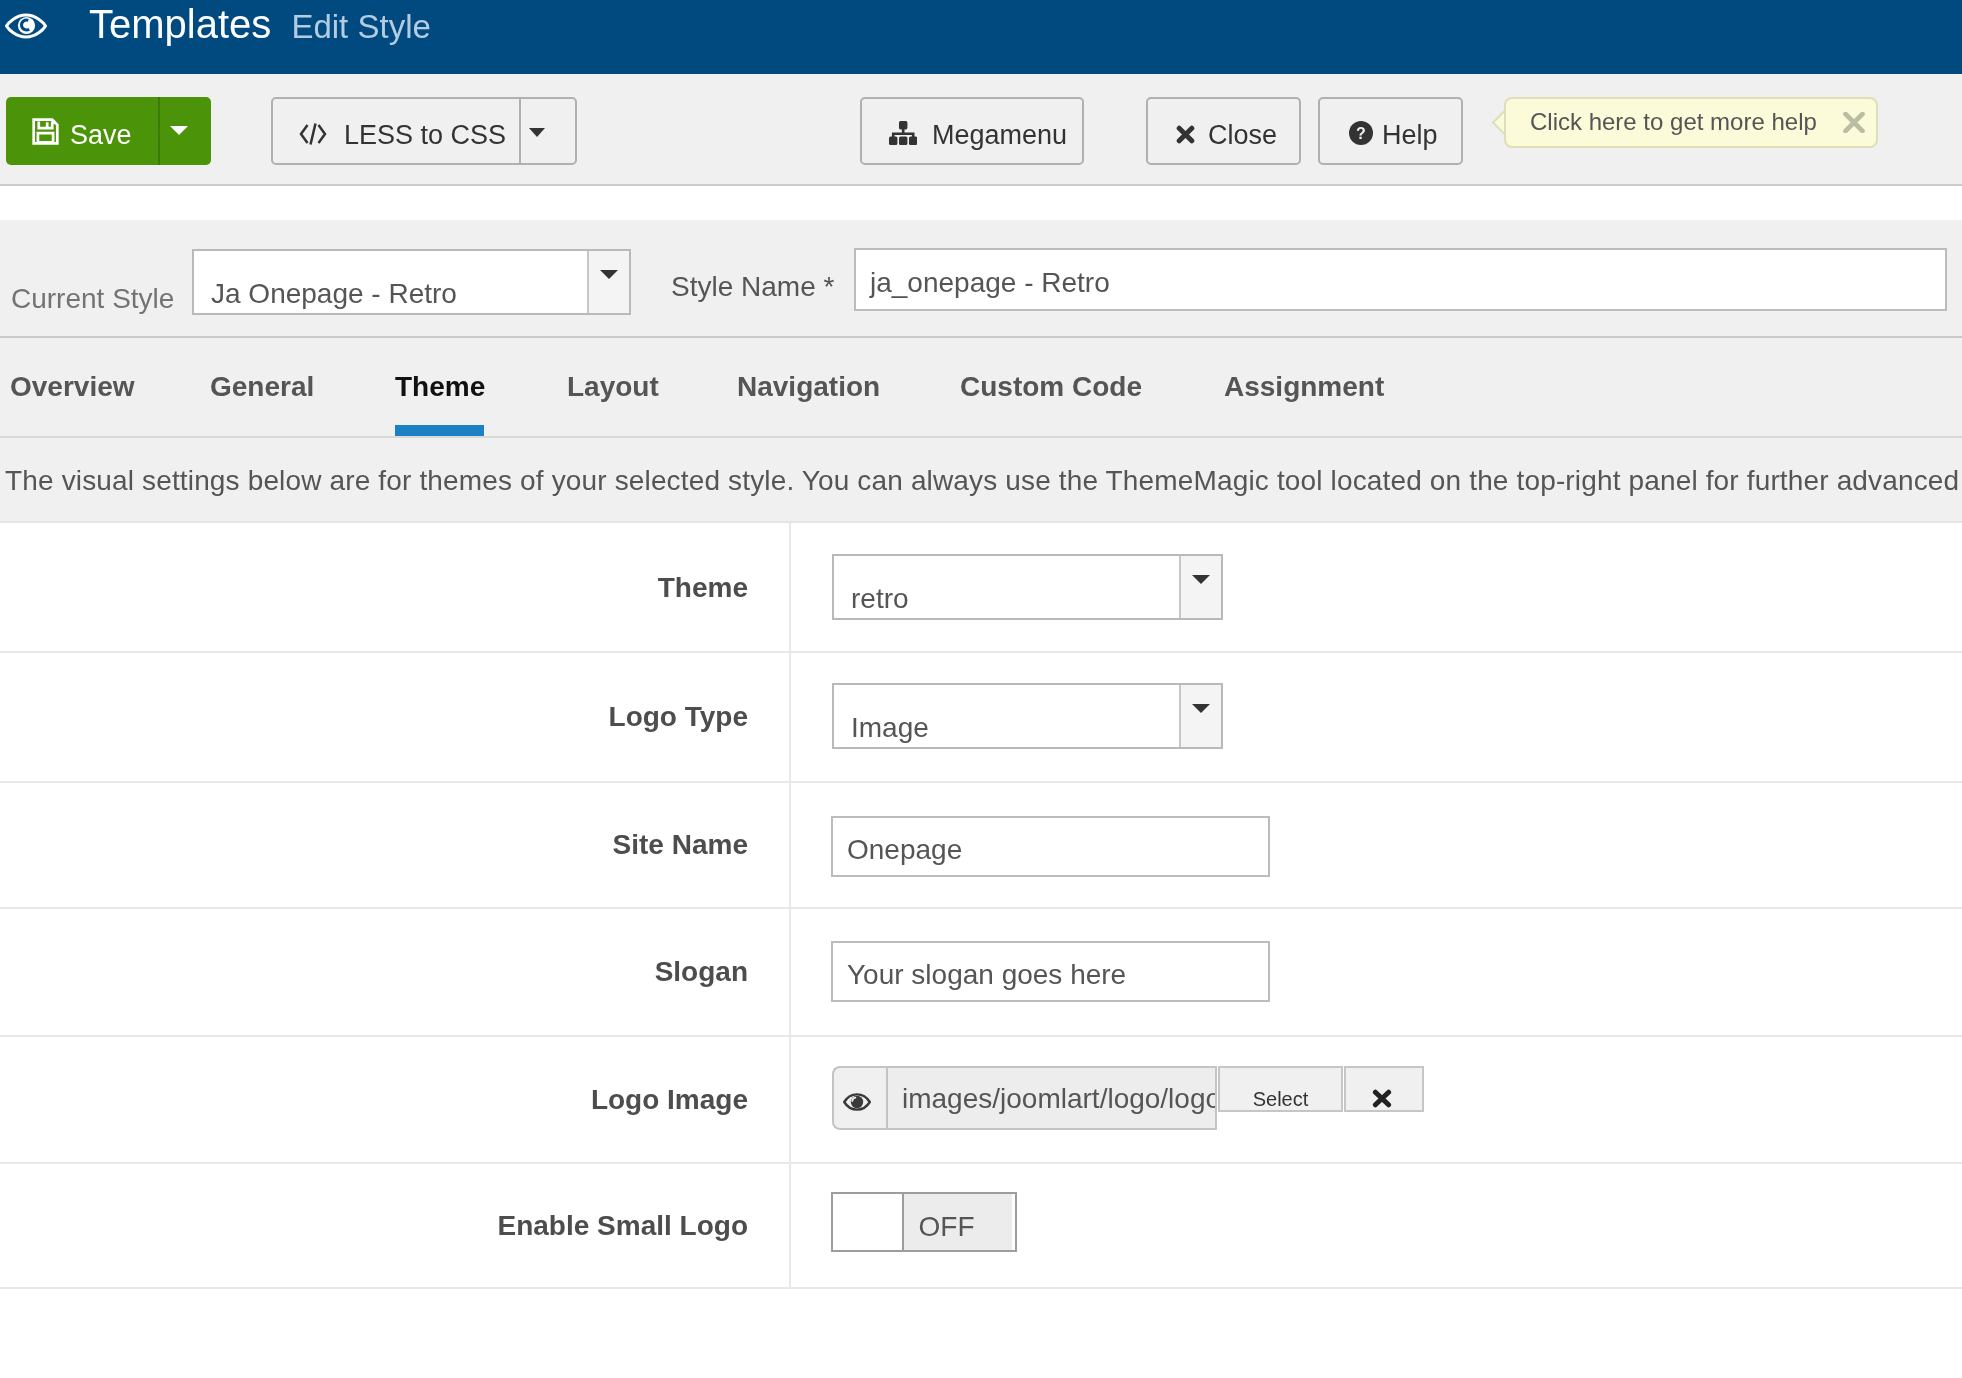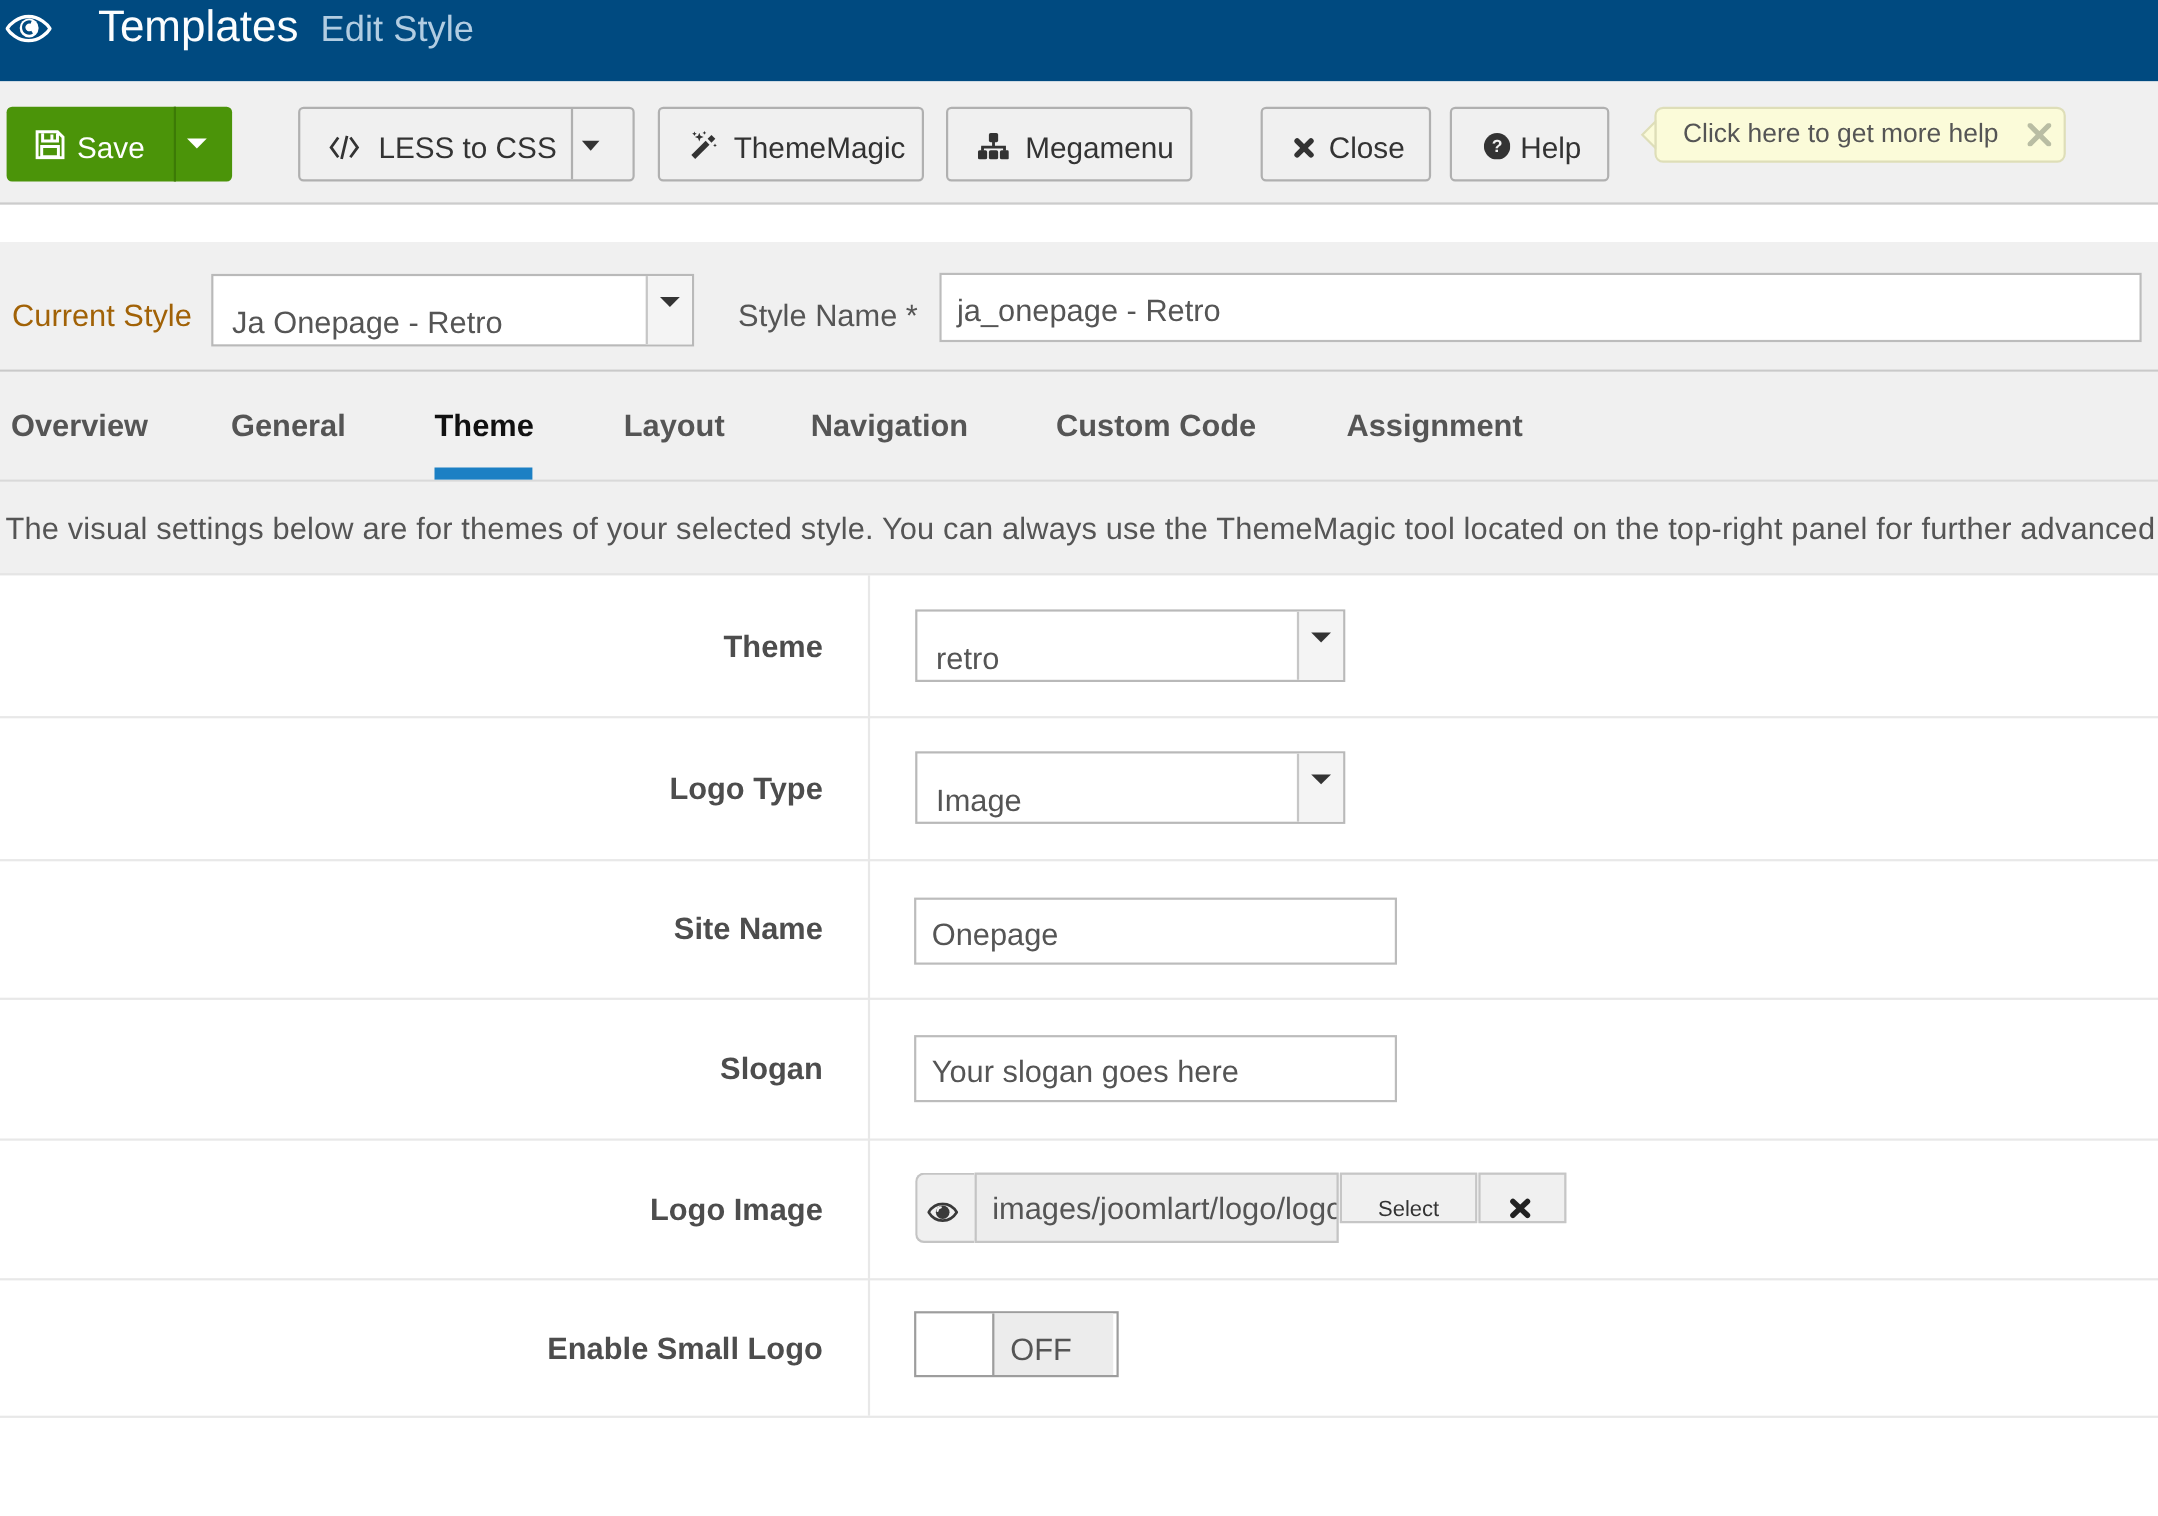--- a/index.html
+++ b/index.html
@@ -71,31 +71,20 @@
 
   <div class="btn" style="left:271px; width:306px;">
     <svg class="abs" style="left:26px; top:24px;" width="28" height="22" viewBox="0 0 28 22">
       <path d="M8.5 2 L2 11 L8.5 20 M19.5 2 L26 11 L19.5 20 M16.5 0.5 L11.5 21.5" fill="none" stroke="#333" stroke-width="2.5"></path>
     </svg>
     <span class="abs" style="left:71px;">LESS to CSS</span>
     <div class="abs" style="left:246px; top:0; width:2px; height:64px; background:#b0b0b0;"></div>
     <div class="caret" style="left:256px; top:29px; border-left-width:8px; border-right-width:8px; border-top-width:9px;"></div>
   </div>
 
-  <div class="btn" style="left:598px; width:242px;">
-    <svg class="abs" style="left:27px; top:20px;" width="26" height="27" viewBox="0 0 26 27">
-      <path d="M1.5 22 L14.5 9 L18 12.5 L5 25.5 Z" fill="#333"></path>
-      <path d="M16.3 7.2 L19.8 3.7 L23.3 7.2 L19.8 10.7 Z" fill="#333"></path>
-      <path d="M8.7 7.8 l1.1 2.9 2.9 1.1 -2.9 1.1 -1.1 2.9 -1.1 -2.9 -2.9 -1.1 2.9 -1.1 z" fill="#333" transform="translate(0,-6.2)"></path>
-      <path d="M4.3 0.5 l.6 1.5 1.5.6 -1.5.6 -.6 1.5 -.6-1.5 -1.5-.6 1.5-.6 z" fill="#333"></path>
-      <path d="M13.4 0 l.5 1.3 1.3.5 -1.3.5 -.5 1.3 -.5-1.3 -1.3-.5 1.3-.5 z" fill="#333"></path>
-      <path d="M23 11.5 l.5 1.2 1.2.5 -1.2.5 -.5 1.2 -.5-1.2 -1.2-.5 1.2-.5 z" fill="#333"></path>
-    </svg>
-    <span class="abs" style="left:67px;">ThemeMagic</span>
-  </div>
 
   <div class="btn" style="left:860px; width:224px;">
     <svg class="abs" style="left:27px; top:22px;" width="28" height="24" viewBox="0 0 28 24">
       <rect x="10" y="0" width="8.4" height="8.4" rx="1.6" fill="#333"></rect>
       <rect x="0" y="15.6" width="8.4" height="8.4" rx="1.6" fill="#333"></rect>
       <rect x="10" y="15.6" width="8.4" height="8.4" rx="1.6" fill="#333"></rect>
       <rect x="20" y="15.6" width="8.4" height="8.4" rx="1.6" fill="#333"></rect>
       <path d="M14.2 8 v4 M4.2 16 v-3.8 M24.2 16 v-3.8 M3 12.8 h22.5" stroke="#333" stroke-width="2.6" fill="none"></path>
     </svg>
     <span class="abs" style="left:70px;">Megamenu</span>
@@ -118,21 +107,21 @@
 
   <div class="abs" style="left:1504px; top:97px; width:374px; height:51px; background:#fbfbd9; border:2px solid #dedeb8; border-radius:8px;"></div>
   <div class="abs" style="left:1504px; top:97px; width:374px; height:51px; line-height:49px; font-size:24px; color:#555;"><span style="margin-left:26px;">Click here to get more help</span><svg style="position:absolute; right:13px; top:15px;" width="22" height="21" viewBox="0 0 22 21">
         <path d="M2.5 2 L19.5 19 M19.5 2 L2.5 19" stroke="#b9bda3" stroke-width="4.6" stroke-linecap="round"></path>
       </svg></div>
   <svg class="abs" style="left:1491px; top:109px;" width="15" height="27" viewBox="0 0 15 27">
       <path d="M14 1.5 L2 13.5 L14 25.5 Z" fill="#fbfbd9" stroke="#dedeb8" stroke-width="2"></path>
     </svg>
 
   <div class="abs" id="band2">
-    <div class="abs" style="left:11px; top:0; height:134px; line-height:134px; font-size:28px; color:#a16207;">Current Style</div>
+    <div class="abs" style="left:11px; top:12px; height:134px; line-height:134px; font-size:28px; color:#737373;">Current Style</div>
     <div class="abs" style="left:671px; top:0; height:134px; line-height:134px; font-size:28px; color:#555;">Style Name *</div>
   </div>
   <div class="sel" style="left:192px; top:249px; width:439px; height:66px;">
     <div class="txt">Ja Onepage - Retro</div>
     <div class="caretbox">
         <div class="caret"></div>
       </div>
   </div>
   <div class="inp" style="left:854px; top:248px; width:1093px; height:63px;">
       <span style="margin-left:14px;">ja_onepage - Retro</span>

